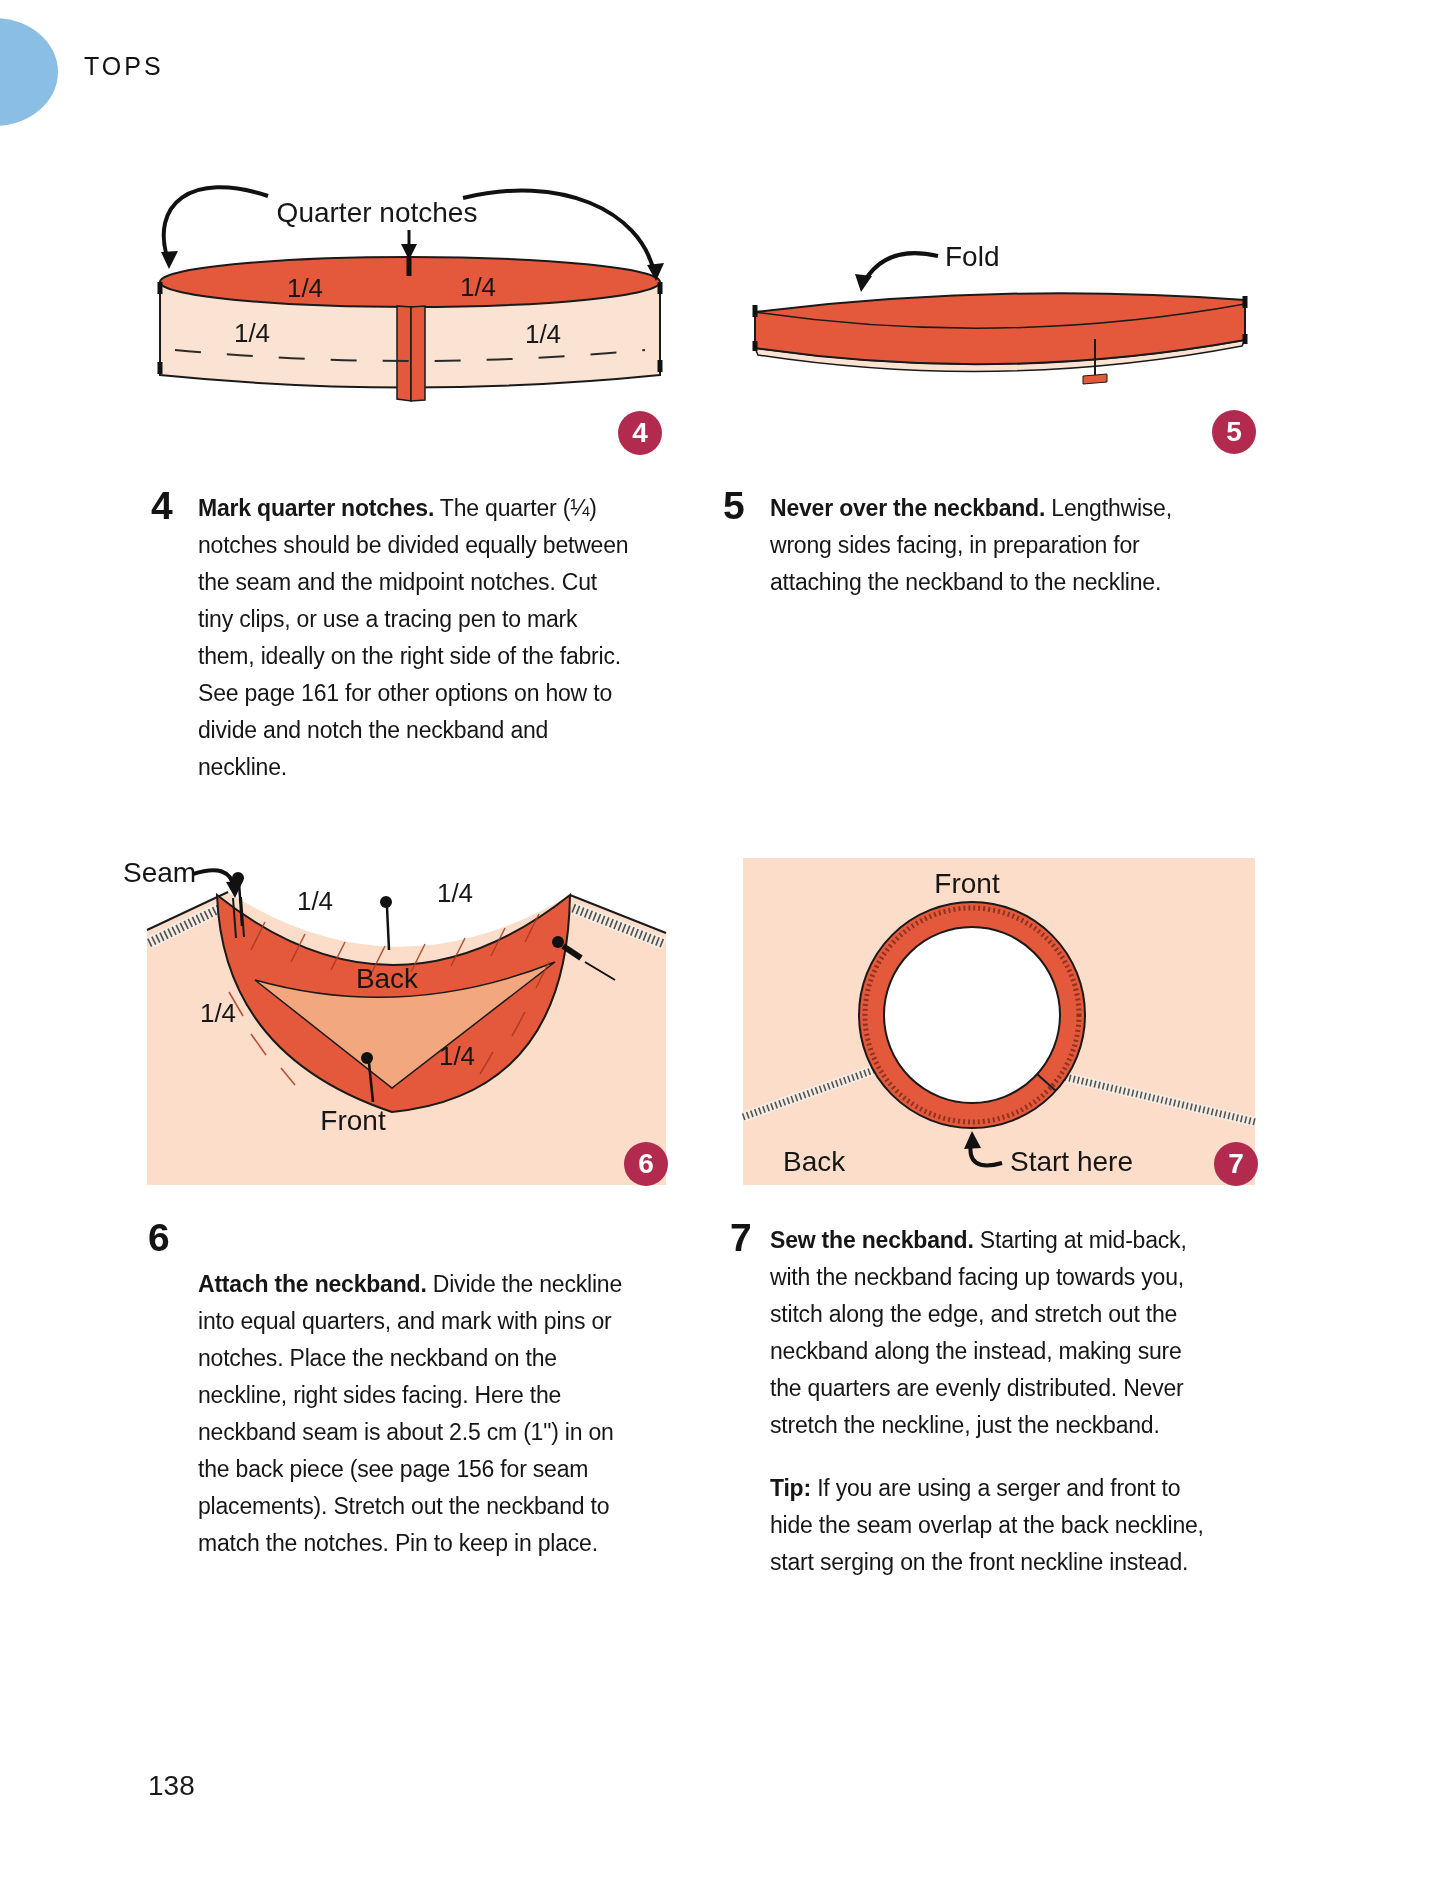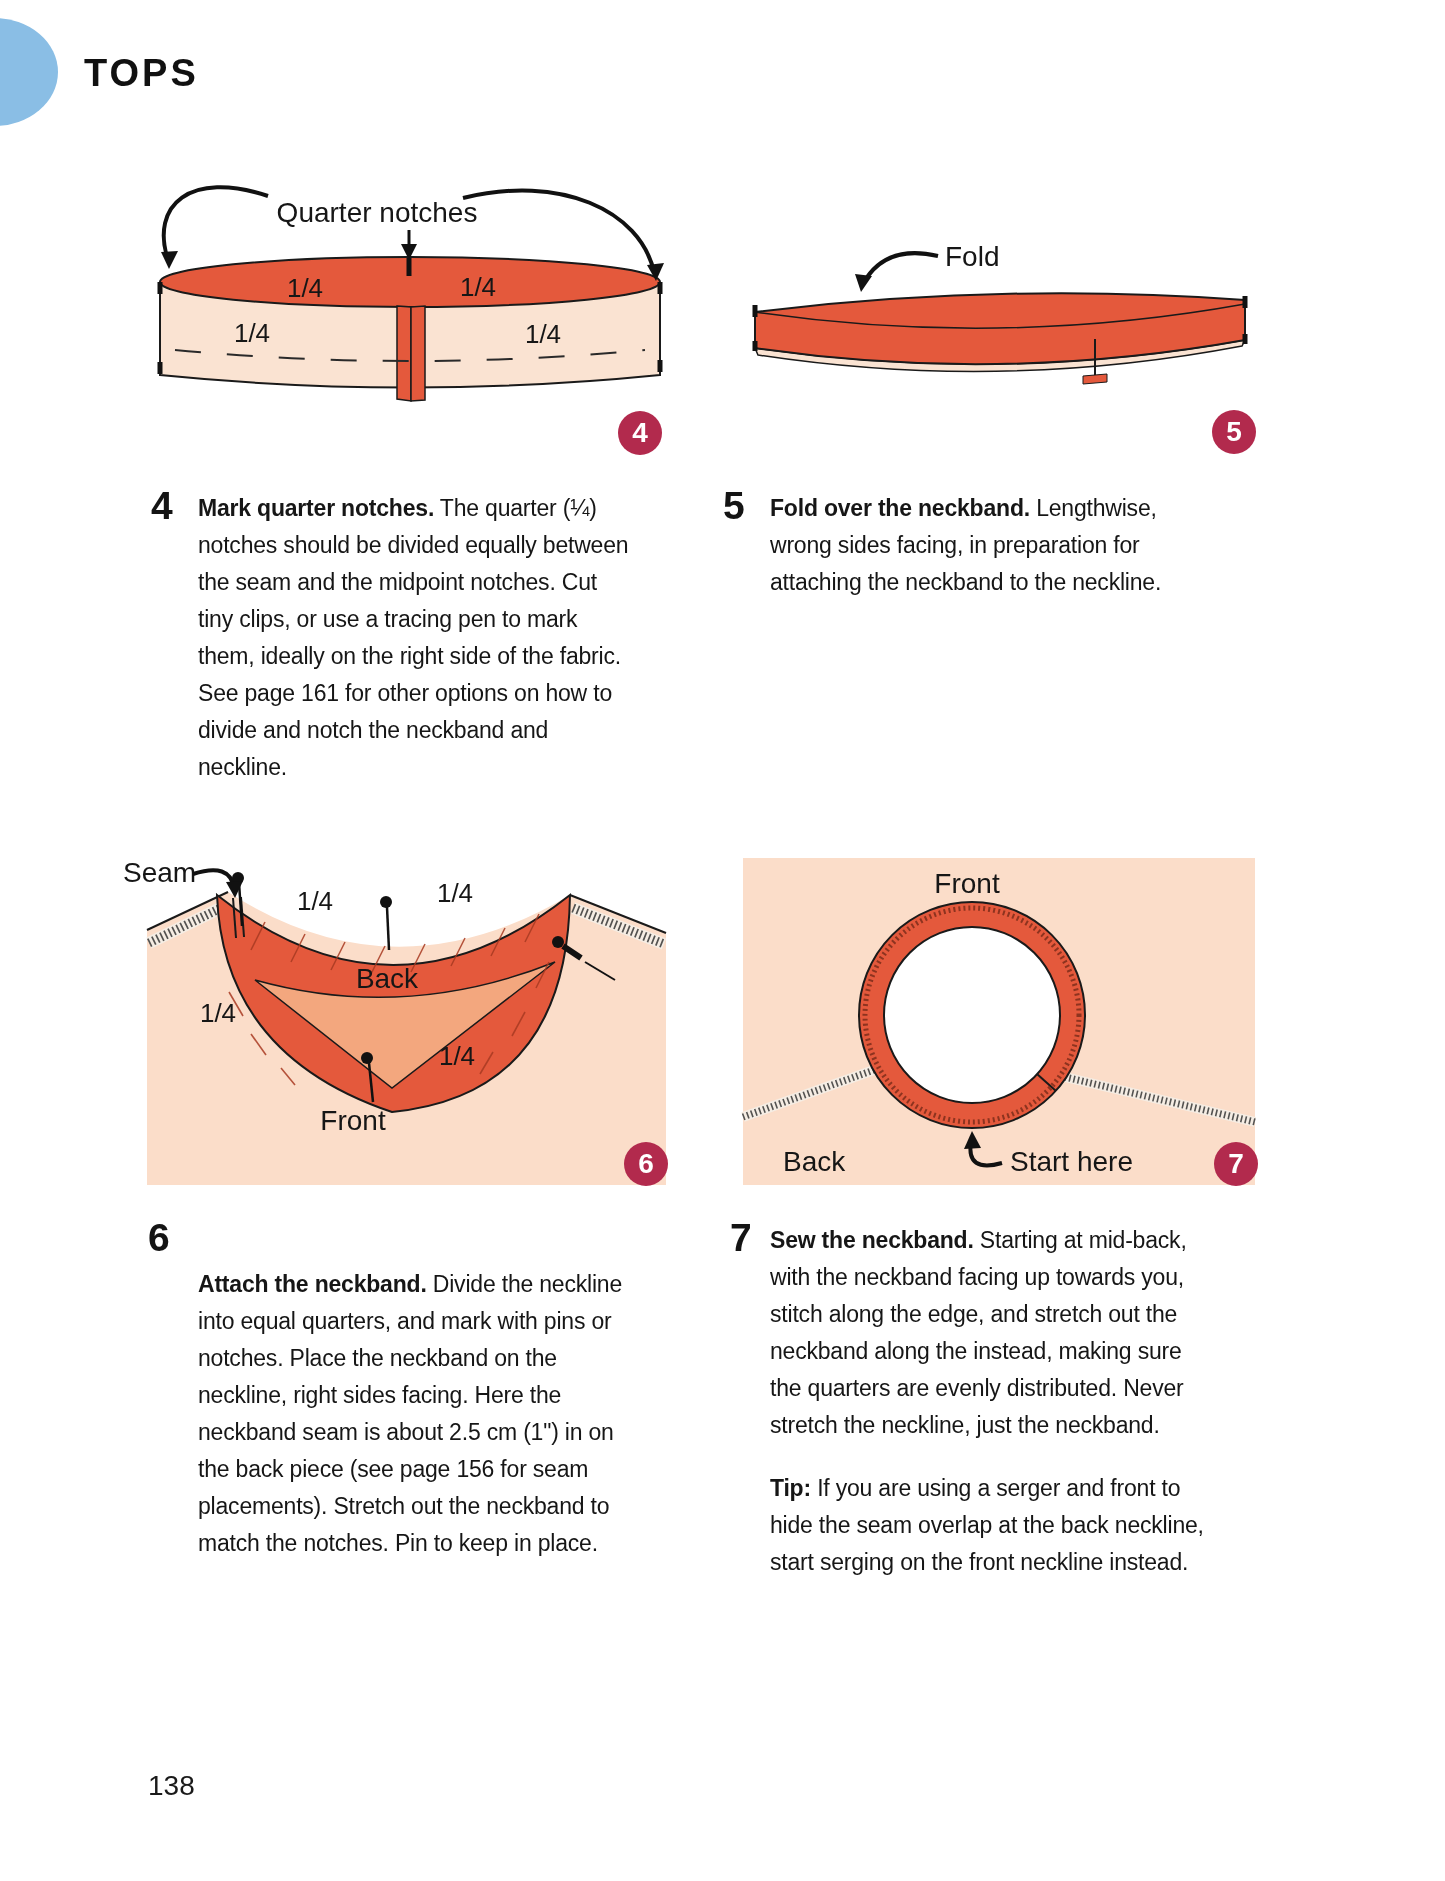--- a/index.html
+++ b/index.html
@@ -12,21 +12,21 @@
     color:#161616;
   }
   .abs{position:absolute;}
   
   #blue-blob{
     left:-70px;top:18px;width:128px;height:108px;
     background:#8ABEE5;border-radius:50%;
   }
   #section-title{
     left:84px;top:52px;
-    font-size:38px;font-weight:bold;letter-spacing:3px;color:#111;
+    font-size:25px;font-weight:normal;letter-spacing:3px;color:#111;
   }
   
   .step-num{
     font-size:39px;font-weight:bold;line-height:37px;color:#141414;
   }
   .step-text{
     font-size:23px;line-height:37px;letter-spacing:-0.2px;color:#161616;width:440px;
   }
   .step-text b{font-weight:bold;}
   .tip{margin-top:26px;}
@@ -110,21 +110,21 @@
   </svg>
   <div class="badge abs" style="left:1212px;top:410px;">5</div>
 
   <div class="step-num abs" style="left:151px;top:487px;">4</div>
   <div class="step-text abs" style="left:198px;top:490px;">
     <b>Mark quarter notches.</b><span> The quarter (¼) notches should be divided equally between the seam and the midpoint notches. Cut tiny clips, or use a tracing pen to mark them, ideally on the right side of the fabric. See page 161 for other options on how to divide and notch the neckband and neckline.</span>
   </div>
 
   <div class="step-num abs" style="left:723px;top:487px;">5</div>
   <div class="step-text abs" style="left:770px;top:490px;">
-    <b>Fold over the neckband.</b><span> Lengthwise, wrong sides facing, in preparation for attaching the neckband to the neckline.</span>
+    <b>Never over the neckband.</b><span> Lengthwise, wrong sides facing, in preparation for attaching the neckband to the neckline.</span>
   </div>
 
   <svg class="abs" style="left:105px;top:850px;" width="575" height="340" viewBox="0 0 575 340">
 
     <path d="M 42,80 L 123,42 Q 290,150 465,45 L 561,83 L 561,335 L 42,335 Z" fill="#FBDDC9"></path>
 
     <line x1="42" y1="80" x2="123" y2="42" stroke="#1a1a1a" stroke-width="2"></line>
     <line x1="465" y1="45" x2="561" y2="83" stroke="#1a1a1a" stroke-width="2"></line>
 
     <path d="M 44,93 L 120,56" stroke="#F5EDE4" stroke-width="12" fill="none"></path>

